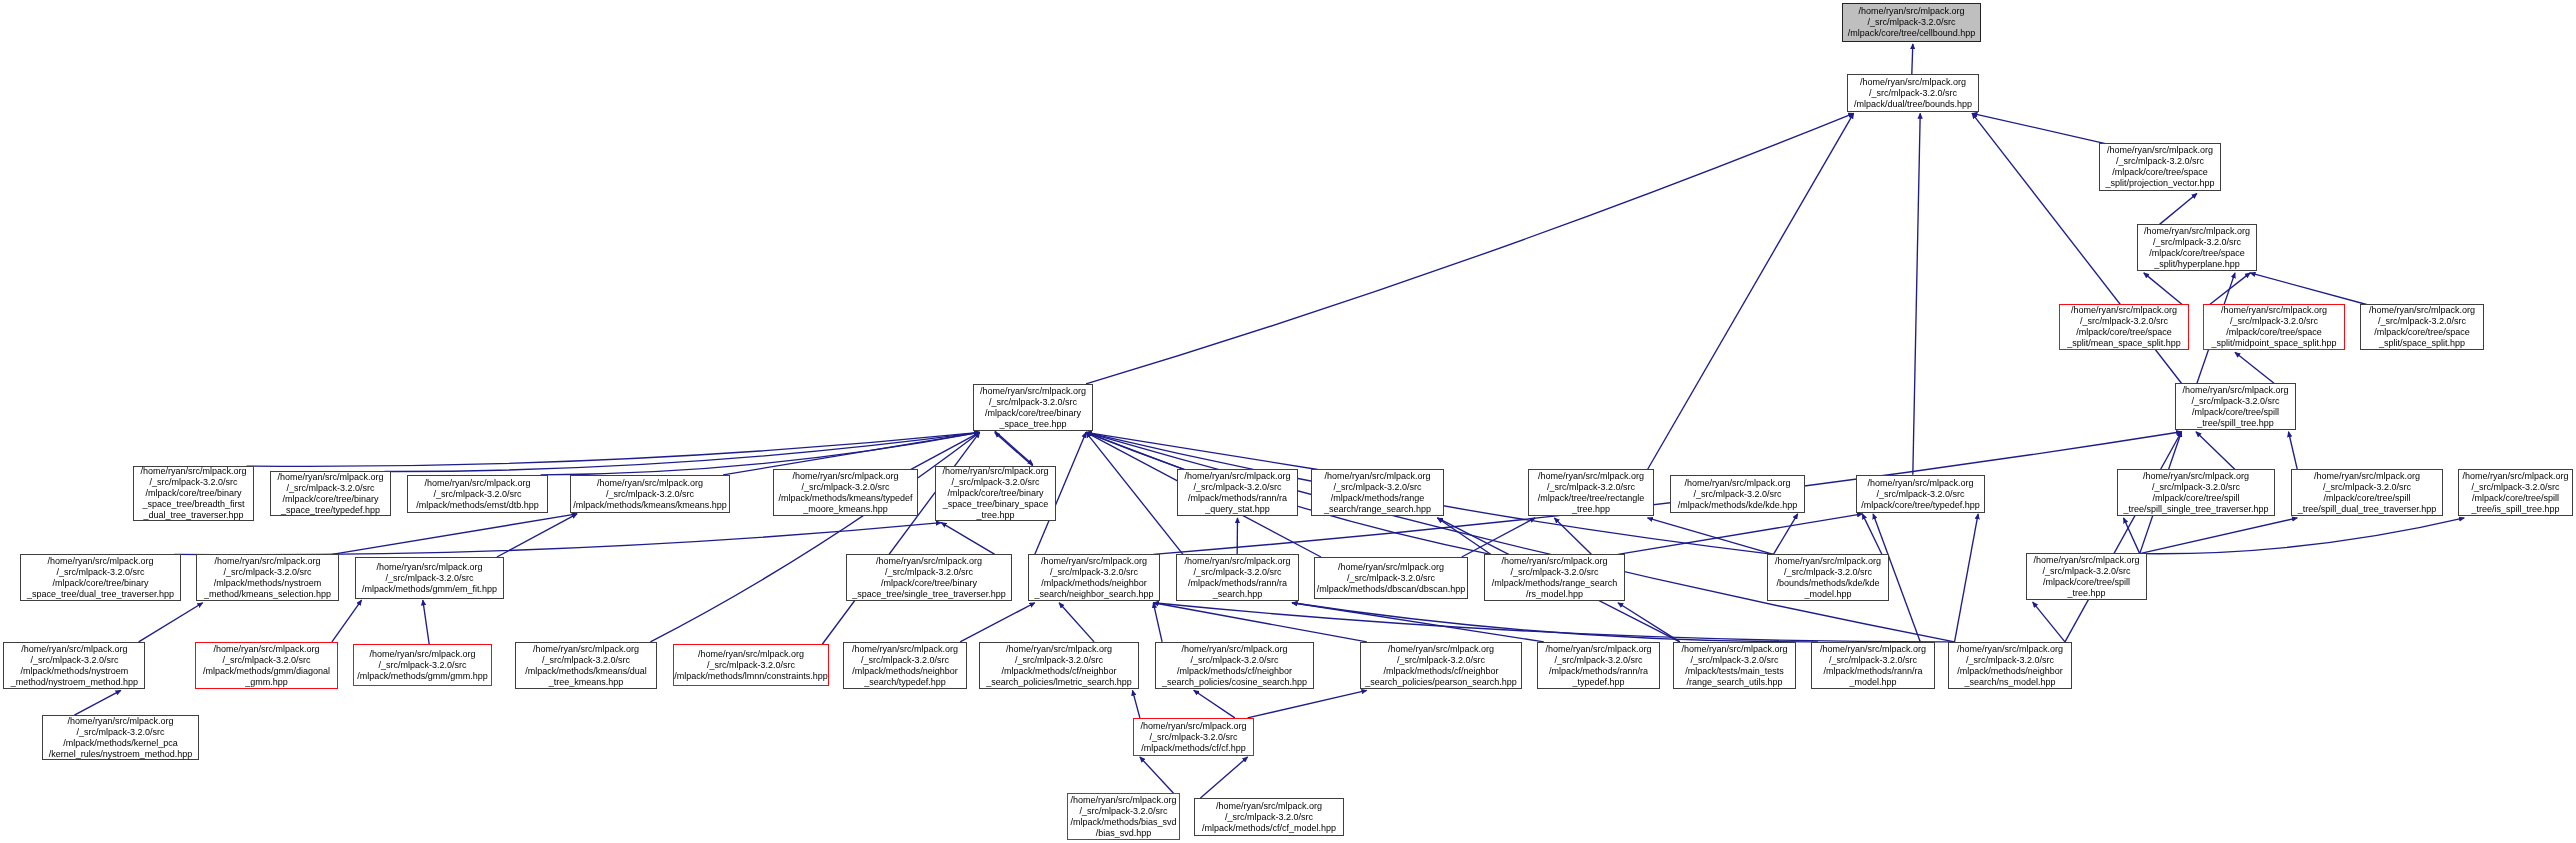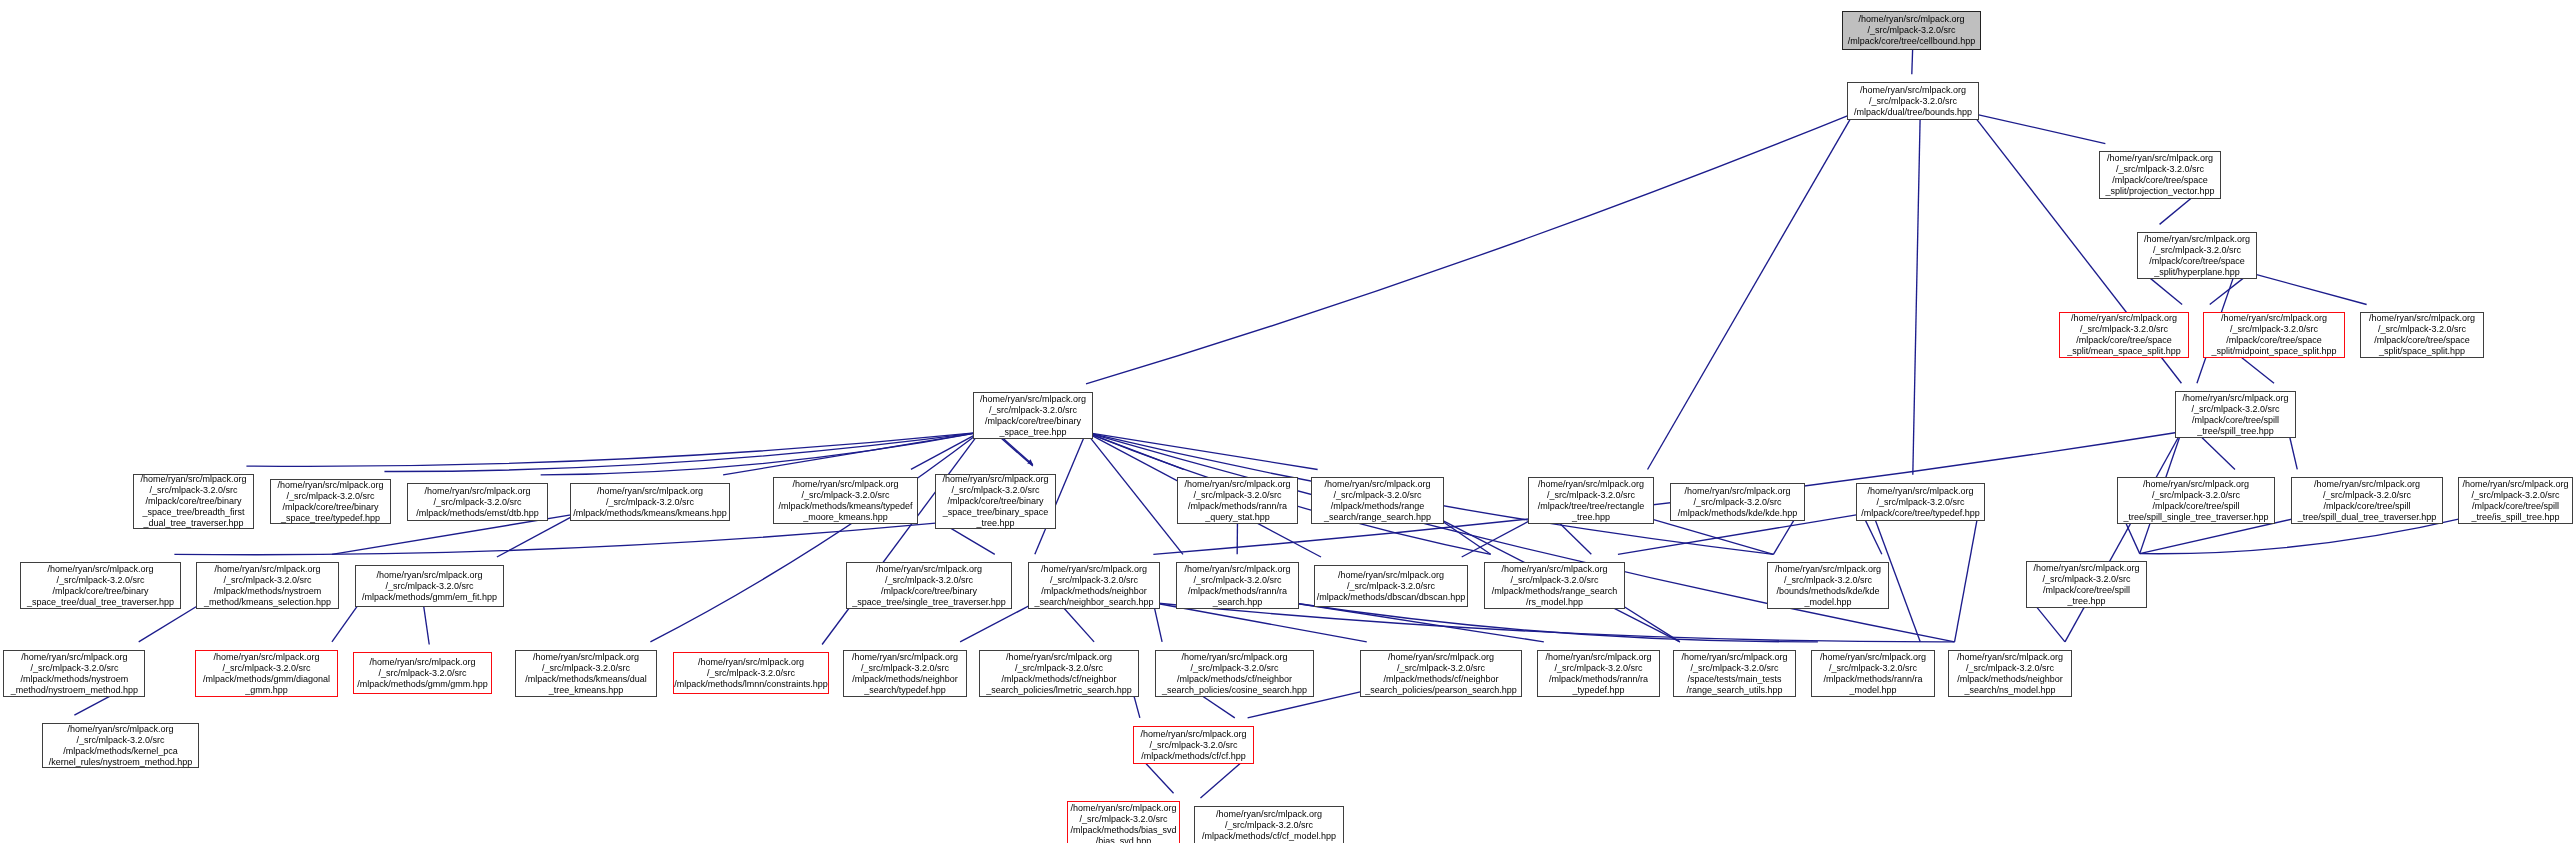--- a/index.html
+++ b/index.html
@@ -2,21 +2,21 @@
 <html style="font-size:10.8px"><head>
 <meta charset="utf-8">
 <style>
   html,body{margin:0;padding:0;background:#ffffff;}
   #canvas{position:relative;width:2576px;height:844px;background:#ffffff;overflow:hidden;
           font-family:"Liberation Sans", sans-serif;}
   #edge-layer{position:absolute;left:0;top:0;width:2576px;height:844px;}
   .gnode{position:absolute;box-sizing:border-box;background:#ffffff;border:1.3px solid #3f3f3f;
          display:flex;flex-direction:column;justify-content:center;align-items:center;
          font-size:9px;line-height:11px;color:#000;text-align:center;padding:1.3px 2.7px;
-         white-space:pre;cursor:pointer;margin-top:8px;}
+         white-space:pre;cursor:pointer;}
   .gnode.active{background:#bfbfbf;border:1.3px solid #222222;}
   .gnode.truncated{border:1.3px solid #fb0a11;}
   .gline{pointer-events:none;}
 </style>
 </head>
 <body>
 
 <div id="canvas">
   <svg id="edge-layer" xmlns="http://www.w3.org/2000/svg" viewBox="0 0 3826 1253">
     <defs>
@@ -134,21 +134,21 @@
       <div class="gnode " style="left: 3.4px; top: 642px; width: 142px; height: 47px;"><div class="gline">/home/ryan/src/mlpack.org</div><div class="gline">/_src/mlpack-3.2.0/src</div><div class="gline">/mlpack/methods/nystroem</div><div class="gline">_method/nystroem_method.hpp</div></div>
       <div class="gnode truncated" style="left: 195px; top: 642px; width: 143px; height: 47px;"><div class="gline">/home/ryan/src/mlpack.org</div><div class="gline">/_src/mlpack-3.2.0/src</div><div class="gline">/mlpack/methods/gmm/diagonal</div><div class="gline">_gmm.hpp</div></div>
       <div class="gnode truncated" style="left: 353px; top: 644px; width: 139px; height: 42px;"><div class="gline">/home/ryan/src/mlpack.org</div><div class="gline">/_src/mlpack-3.2.0/src</div><div class="gline">/mlpack/methods/gmm/gmm.hpp</div></div>
       <div class="gnode " style="left: 515px; top: 642px; width: 142px; height: 47px;"><div class="gline">/home/ryan/src/mlpack.org</div><div class="gline">/_src/mlpack-3.2.0/src</div><div class="gline">/mlpack/methods/kmeans/dual</div><div class="gline">_tree_kmeans.hpp</div></div>
       <div class="gnode truncated" style="left: 673px; top: 644px; width: 156px; height: 42px;"><div class="gline">/home/ryan/src/mlpack.org</div><div class="gline">/_src/mlpack-3.2.0/src</div><div class="gline">/mlpack/methods/lmnn/constraints.hpp</div></div>
       <div class="gnode " style="left: 843px; top: 642px; width: 124px; height: 47px;"><div class="gline">/home/ryan/src/mlpack.org</div><div class="gline">/_src/mlpack-3.2.0/src</div><div class="gline">/mlpack/methods/neighbor</div><div class="gline">_search/typedef.hpp</div></div>
       <div class="gnode " style="left: 979px; top: 642px; width: 160px; height: 47px;"><div class="gline">/home/ryan/src/mlpack.org</div><div class="gline">/_src/mlpack-3.2.0/src</div><div class="gline">/mlpack/methods/cf/neighbor</div><div class="gline">_search_policies/lmetric_search.hpp</div></div>
       <div class="gnode " style="left: 1155px; top: 642px; width: 159px; height: 47px;"><div class="gline">/home/ryan/src/mlpack.org</div><div class="gline">/_src/mlpack-3.2.0/src</div><div class="gline">/mlpack/methods/cf/neighbor</div><div class="gline">_search_policies/cosine_search.hpp</div></div>
       <div class="gnode " style="left: 1360px; top: 642px; width: 162px; height: 47px;"><div class="gline">/home/ryan/src/mlpack.org</div><div class="gline">/_src/mlpack-3.2.0/src</div><div class="gline">/mlpack/methods/cf/neighbor</div><div class="gline">_search_policies/pearson_search.hpp</div></div>
       <div class="gnode " style="left: 1537px; top: 642px; width: 123px; height: 47px;"><div class="gline">/home/ryan/src/mlpack.org</div><div class="gline">/_src/mlpack-3.2.0/src</div><div class="gline">/mlpack/methods/rann/ra</div><div class="gline">_typedef.hpp</div></div>
-      <div class="gnode " style="left: 1673px; top: 642px; width: 123px; height: 47px;"><div class="gline">/home/ryan/src/mlpack.org</div><div class="gline">/_src/mlpack-3.2.0/src</div><div class="gline">/space/tests/main_tests</div><div class="gline">/range_search_utils.hpp</div></div>
+      <div class="gnode " style="left: 1673px; top: 642px; width: 123px; height: 47px;"><div class="gline">/home/ryan/src/mlpack.org</div><div class="gline">/_src/mlpack-3.2.0/src</div><div class="gline">/mlpack/tests/main_tests</div><div class="gline">/range_search_utils.hpp</div></div>
       <div class="gnode " style="left: 1811px; top: 642px; width: 124px; height: 47px;"><div class="gline">/home/ryan/src/mlpack.org</div><div class="gline">/_src/mlpack-3.2.0/src</div><div class="gline">/mlpack/methods/rann/ra</div><div class="gline">_model.hpp</div></div>
       <div class="gnode " style="left: 1948px; top: 642px; width: 124px; height: 47px;"><div class="gline">/home/ryan/src/mlpack.org</div><div class="gline">/_src/mlpack-3.2.0/src</div><div class="gline">/mlpack/methods/neighbor</div><div class="gline">_search/ns_model.hpp</div></div>
       <div class="gnode " style="left: 42px; top: 715px; width: 157px; height: 45px;"><div class="gline">/home/ryan/src/mlpack.org</div><div class="gline">/_src/mlpack-3.2.0/src</div><div class="gline">/mlpack/methods/kernel_pca</div><div class="gline">/kernel_rules/nystroem_method.hpp</div></div>
       <div class="gnode truncated" style="left: 1133px; top: 718px; width: 121px; height: 38px;"><div class="gline">/home/ryan/src/mlpack.org</div><div class="gline">/_src/mlpack-3.2.0/src</div><div class="gline">/mlpack/methods/cf/cf.hpp</div></div>
       <div class="gnode truncated" style="left: 1067px; top: 793px; width: 113px; height: 47px;"><div class="gline">/home/ryan/src/mlpack.org</div><div class="gline">/_src/mlpack-3.2.0/src</div><div class="gline">/mlpack/methods/bias_svd</div><div class="gline">/bias_svd.hpp</div></div>
       <div class="gnode " style="left: 1194px; top: 798px; width: 150px; height: 38px;"><div class="gline">/home/ryan/src/mlpack.org</div><div class="gline">/_src/mlpack-3.2.0/src</div><div class="gline">/mlpack/methods/cf/cf_model.hpp</div></div>
     </div>
 </div>
 
 

